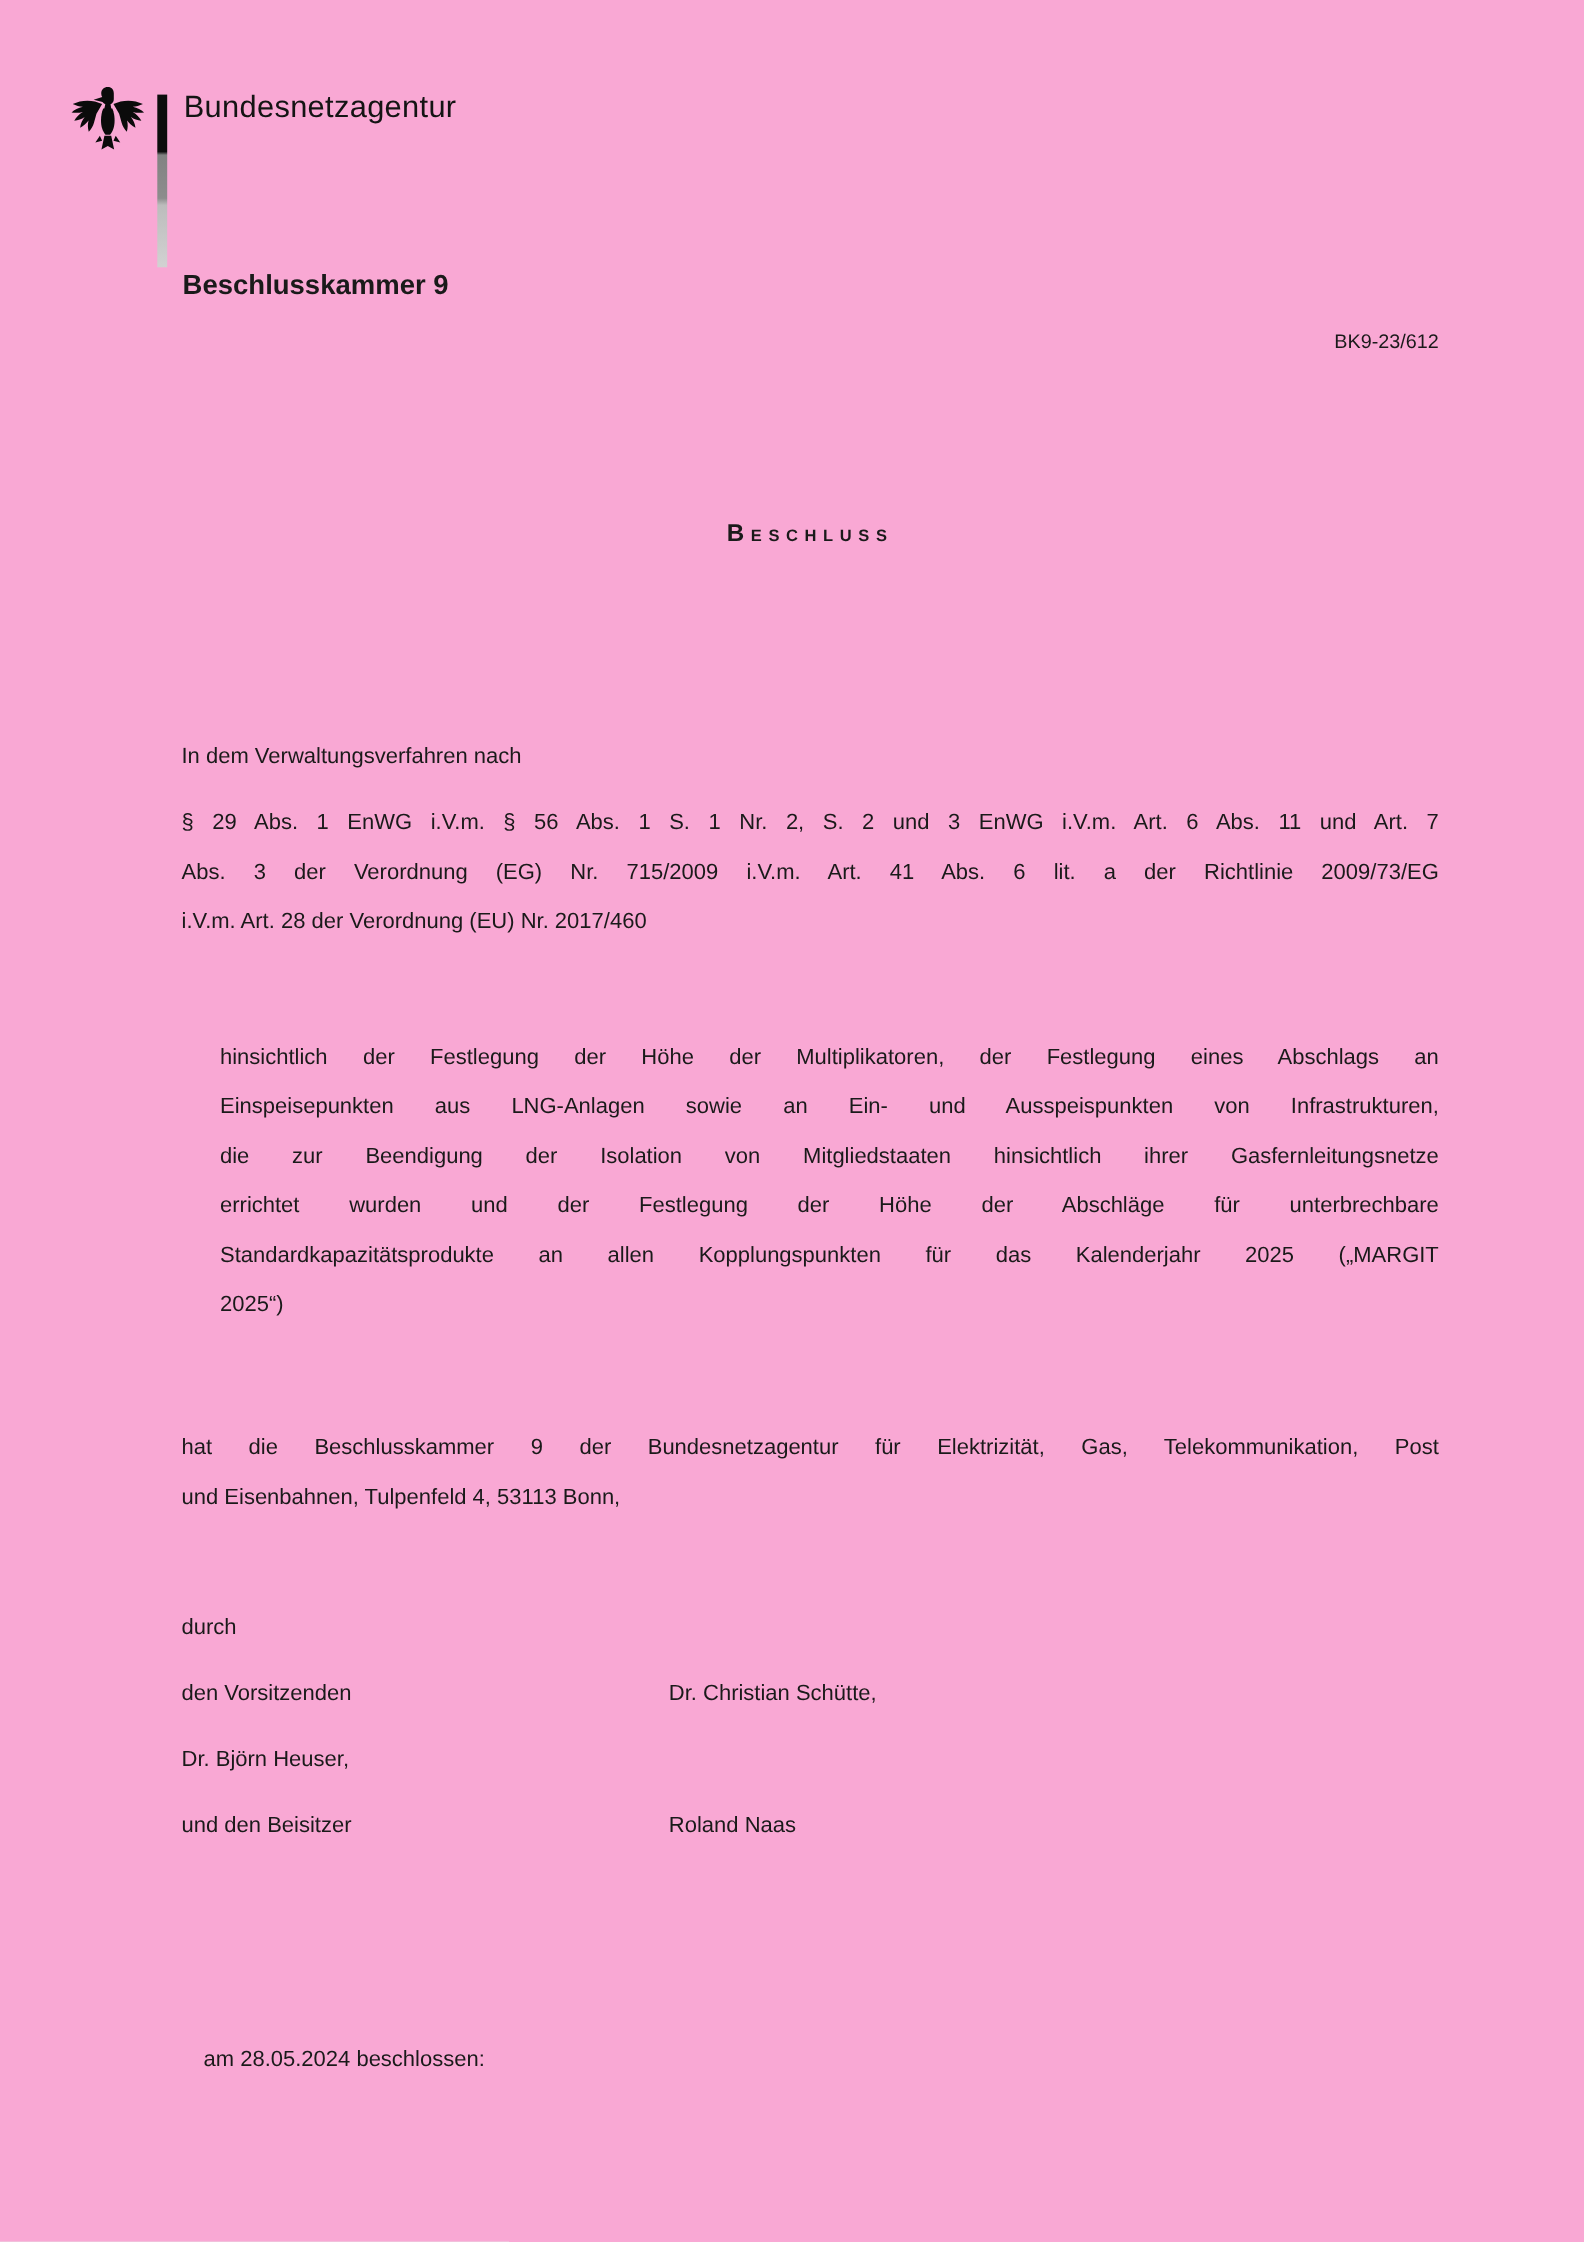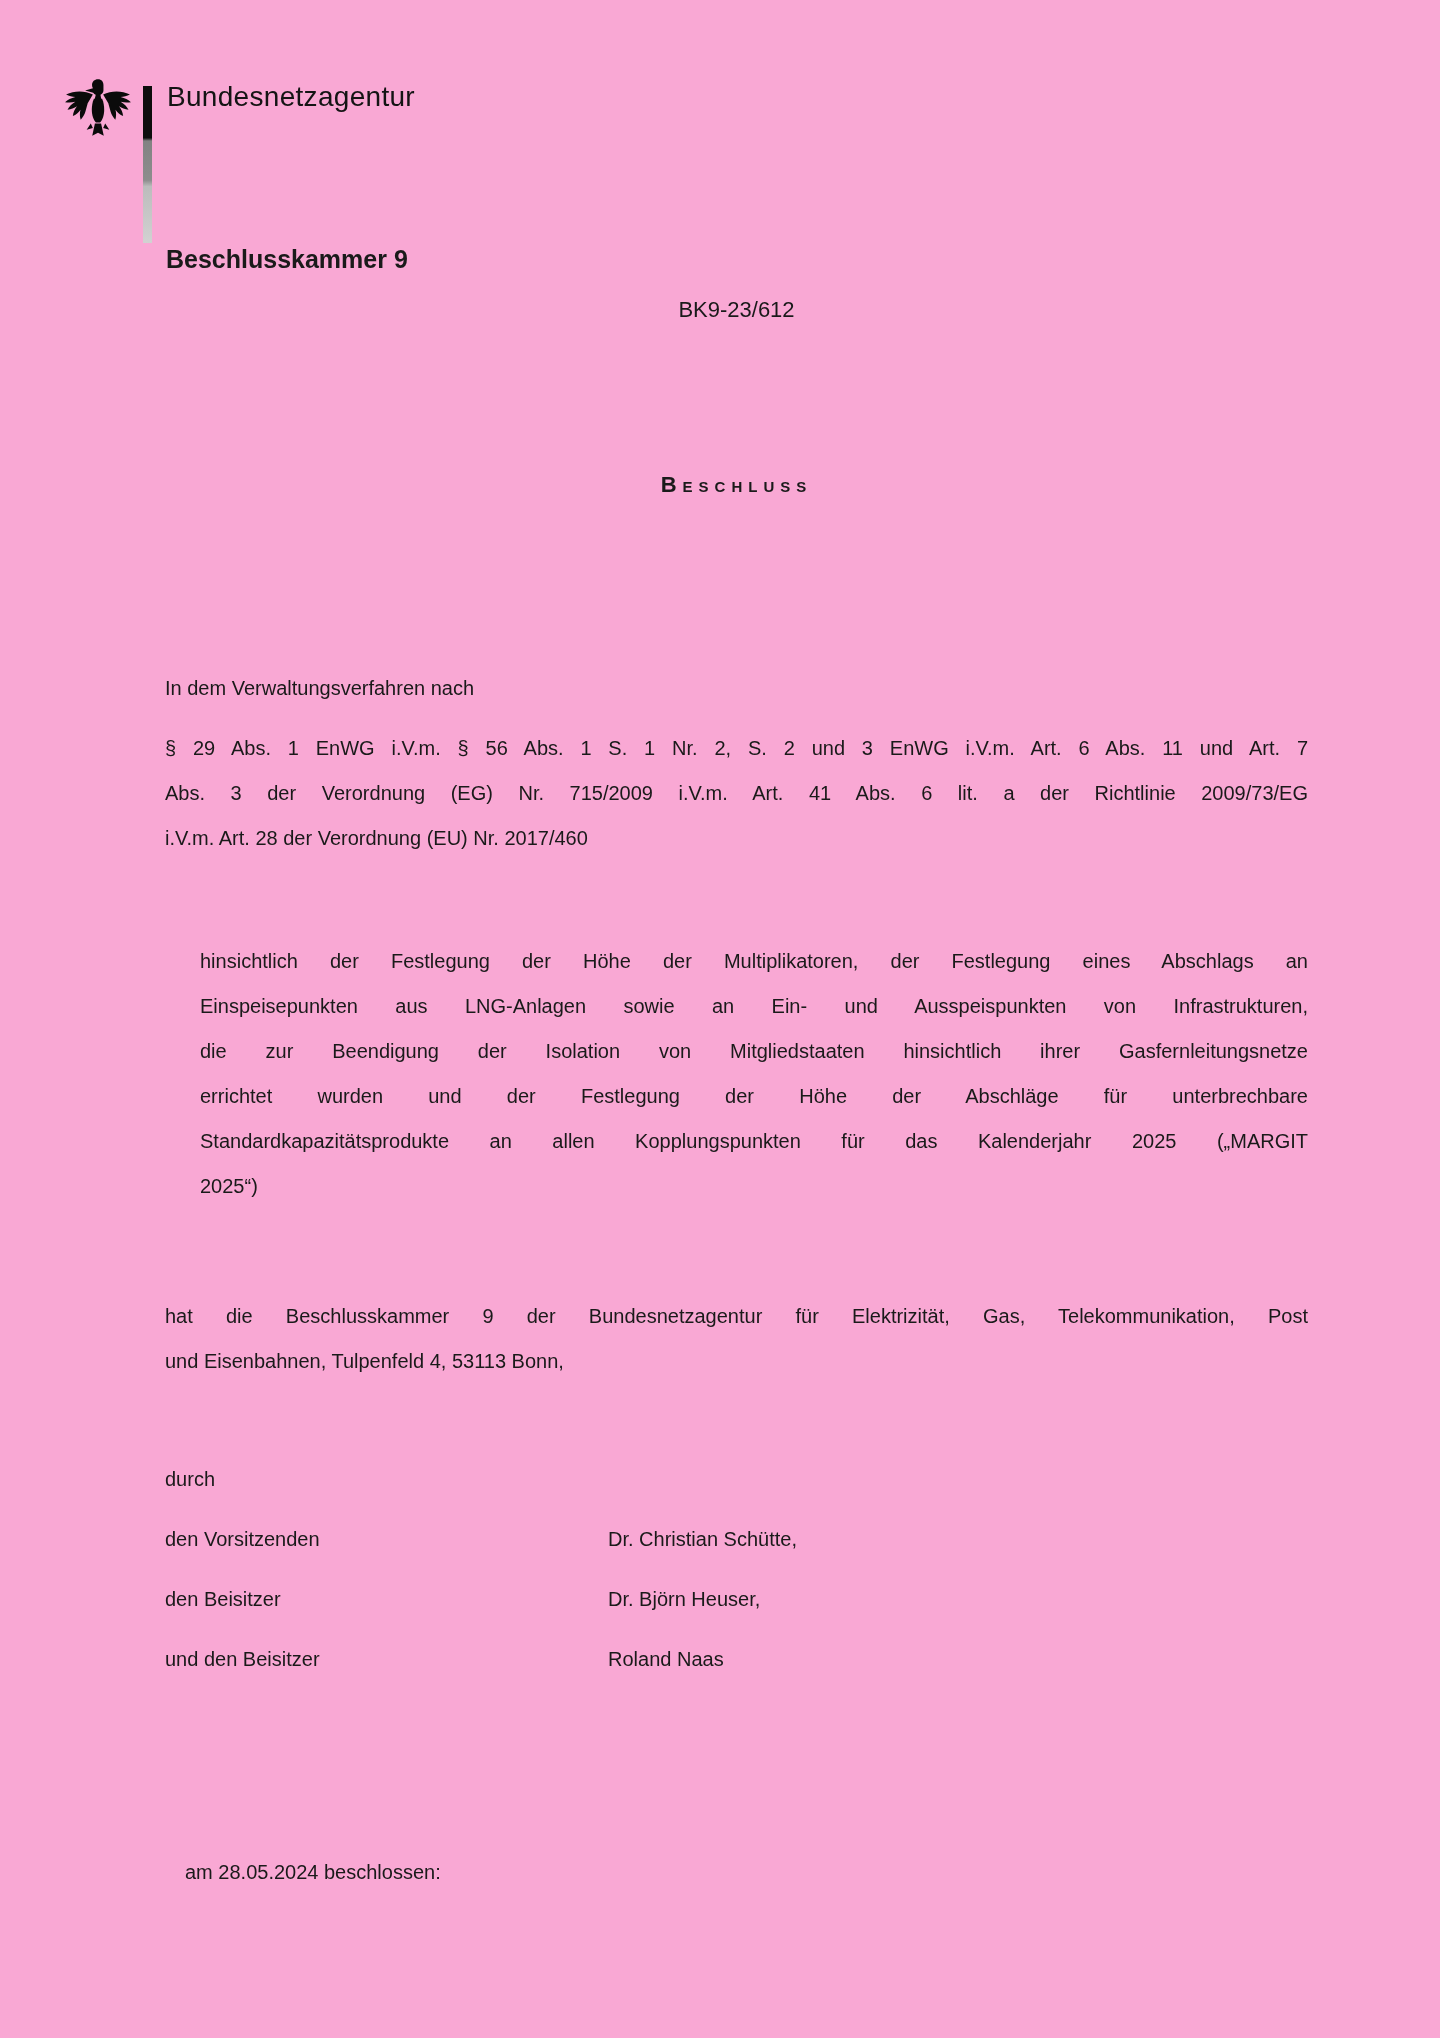--- a/index.html
+++ b/index.html
@@ -29,21 +29,21 @@
     left: 167px; top: 82px;
     font-size: 28px; line-height: 30px; letter-spacing: 0.3px;
     color: #141414;
   }
   .chamber {
     left: 166px; top: 243px;
     font-size: 25px; line-height: 32px; font-weight: bold;
   }
   .case-number {
     left: 165px; top: 294px; width: 1143px;
-    font-size: 22px; line-height: 32px; text-align: center;
+    font-size: 18px; line-height: 32px; text-align: right;
   }
 
   
   .doc-title {
     left: 165px; top: 472px; width: 1143px;
     text-align: center;
     font-variant: small-caps;
     font-weight: bold;
     font-size: 22px;
     letter-spacing: 6px;
@@ -112,21 +112,20 @@
   </div>
 
   <div class="abs durch bodyline">durch</div>
 
   <div class="abs panel">
     <div class="panel-row bodyline">
       <div class="panel-role">den Vorsitzenden</div>
       <div class="panel-name">Dr. Christian Schütte,</div>
     </div>
     <div class="panel-row bodyline">
-      <div class="panel-role">den Beisitzer</div>
       <div class="panel-name">Dr. Björn Heuser,</div>
     </div>
     <div class="panel-row bodyline">
       <div class="panel-role">und den Beisitzer</div>
       <div class="panel-name">Roland Naas</div>
     </div>
   </div>
 
   <div class="abs decided-on bodyline">am 28.05.2024 beschlossen:</div>
 

